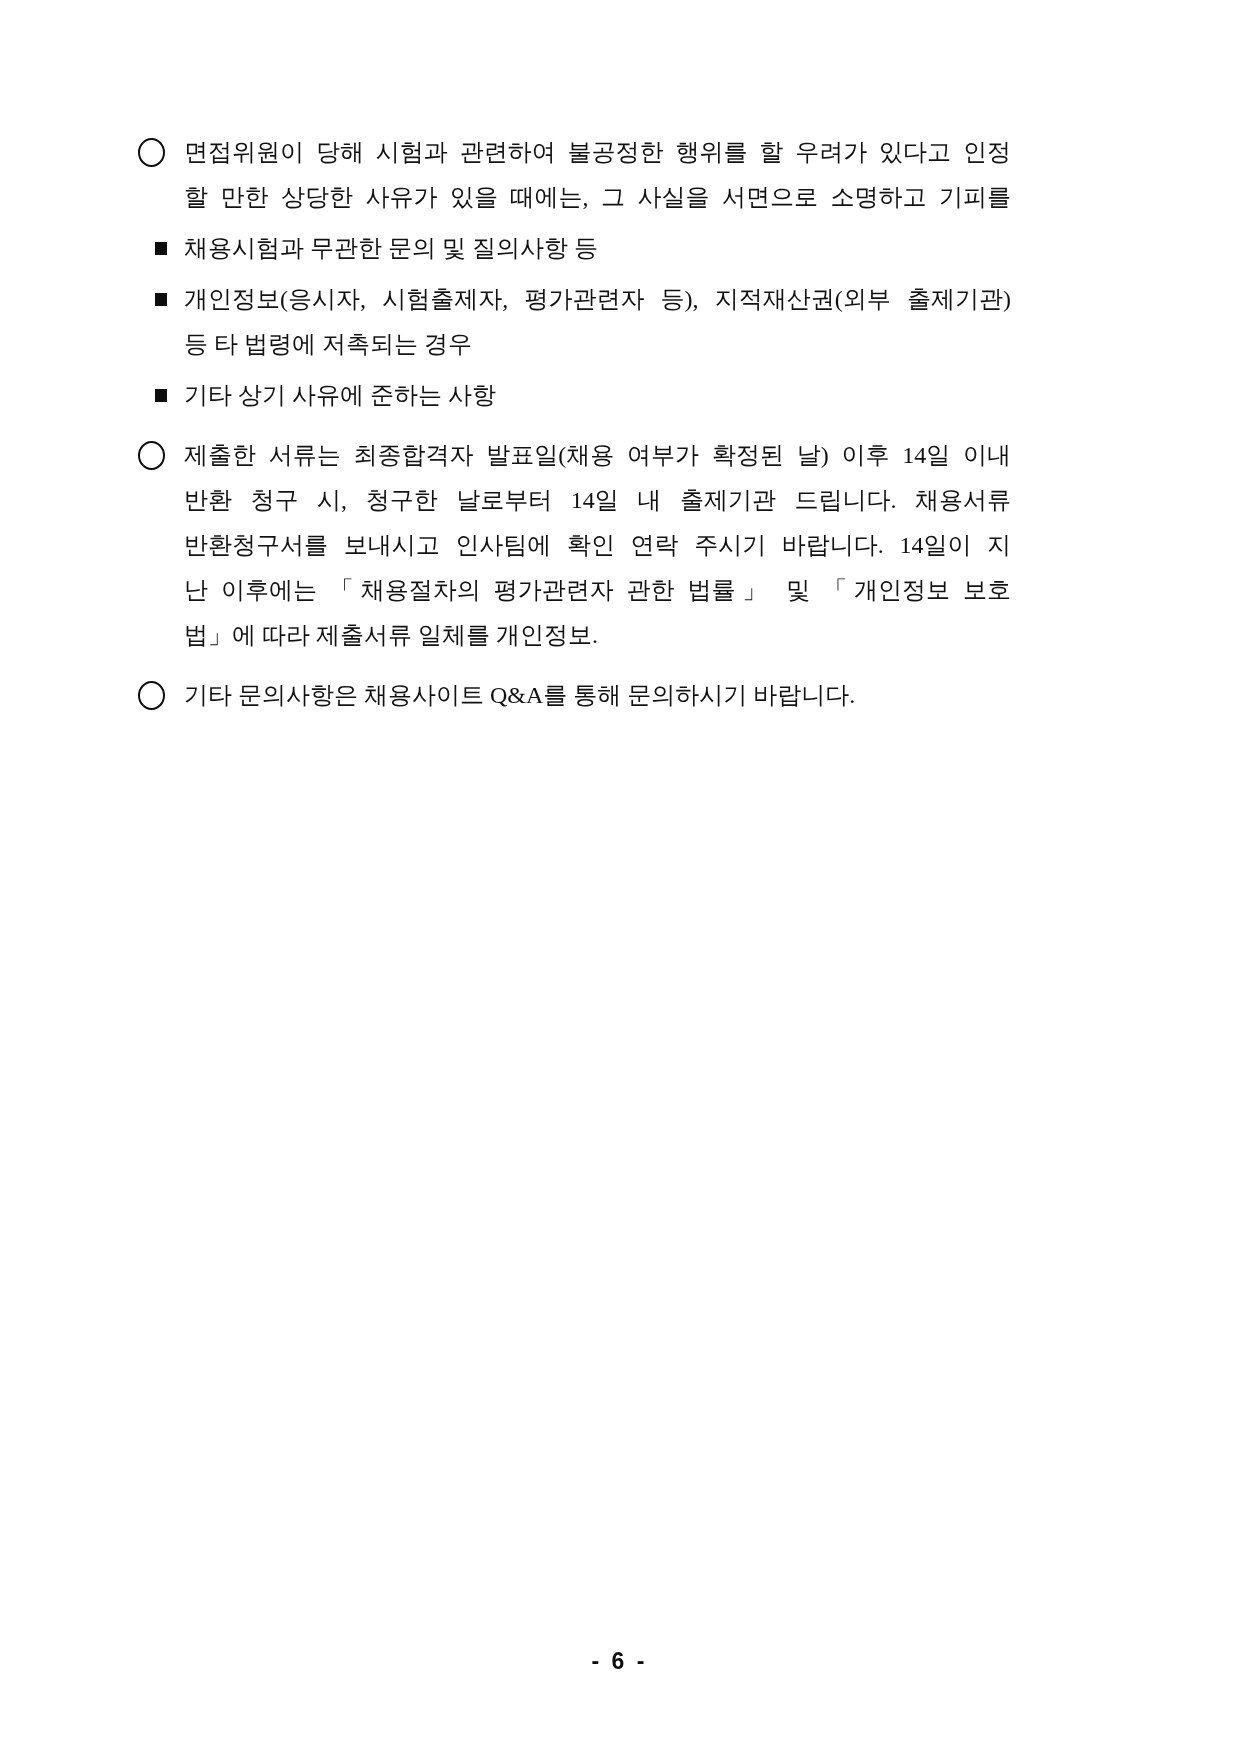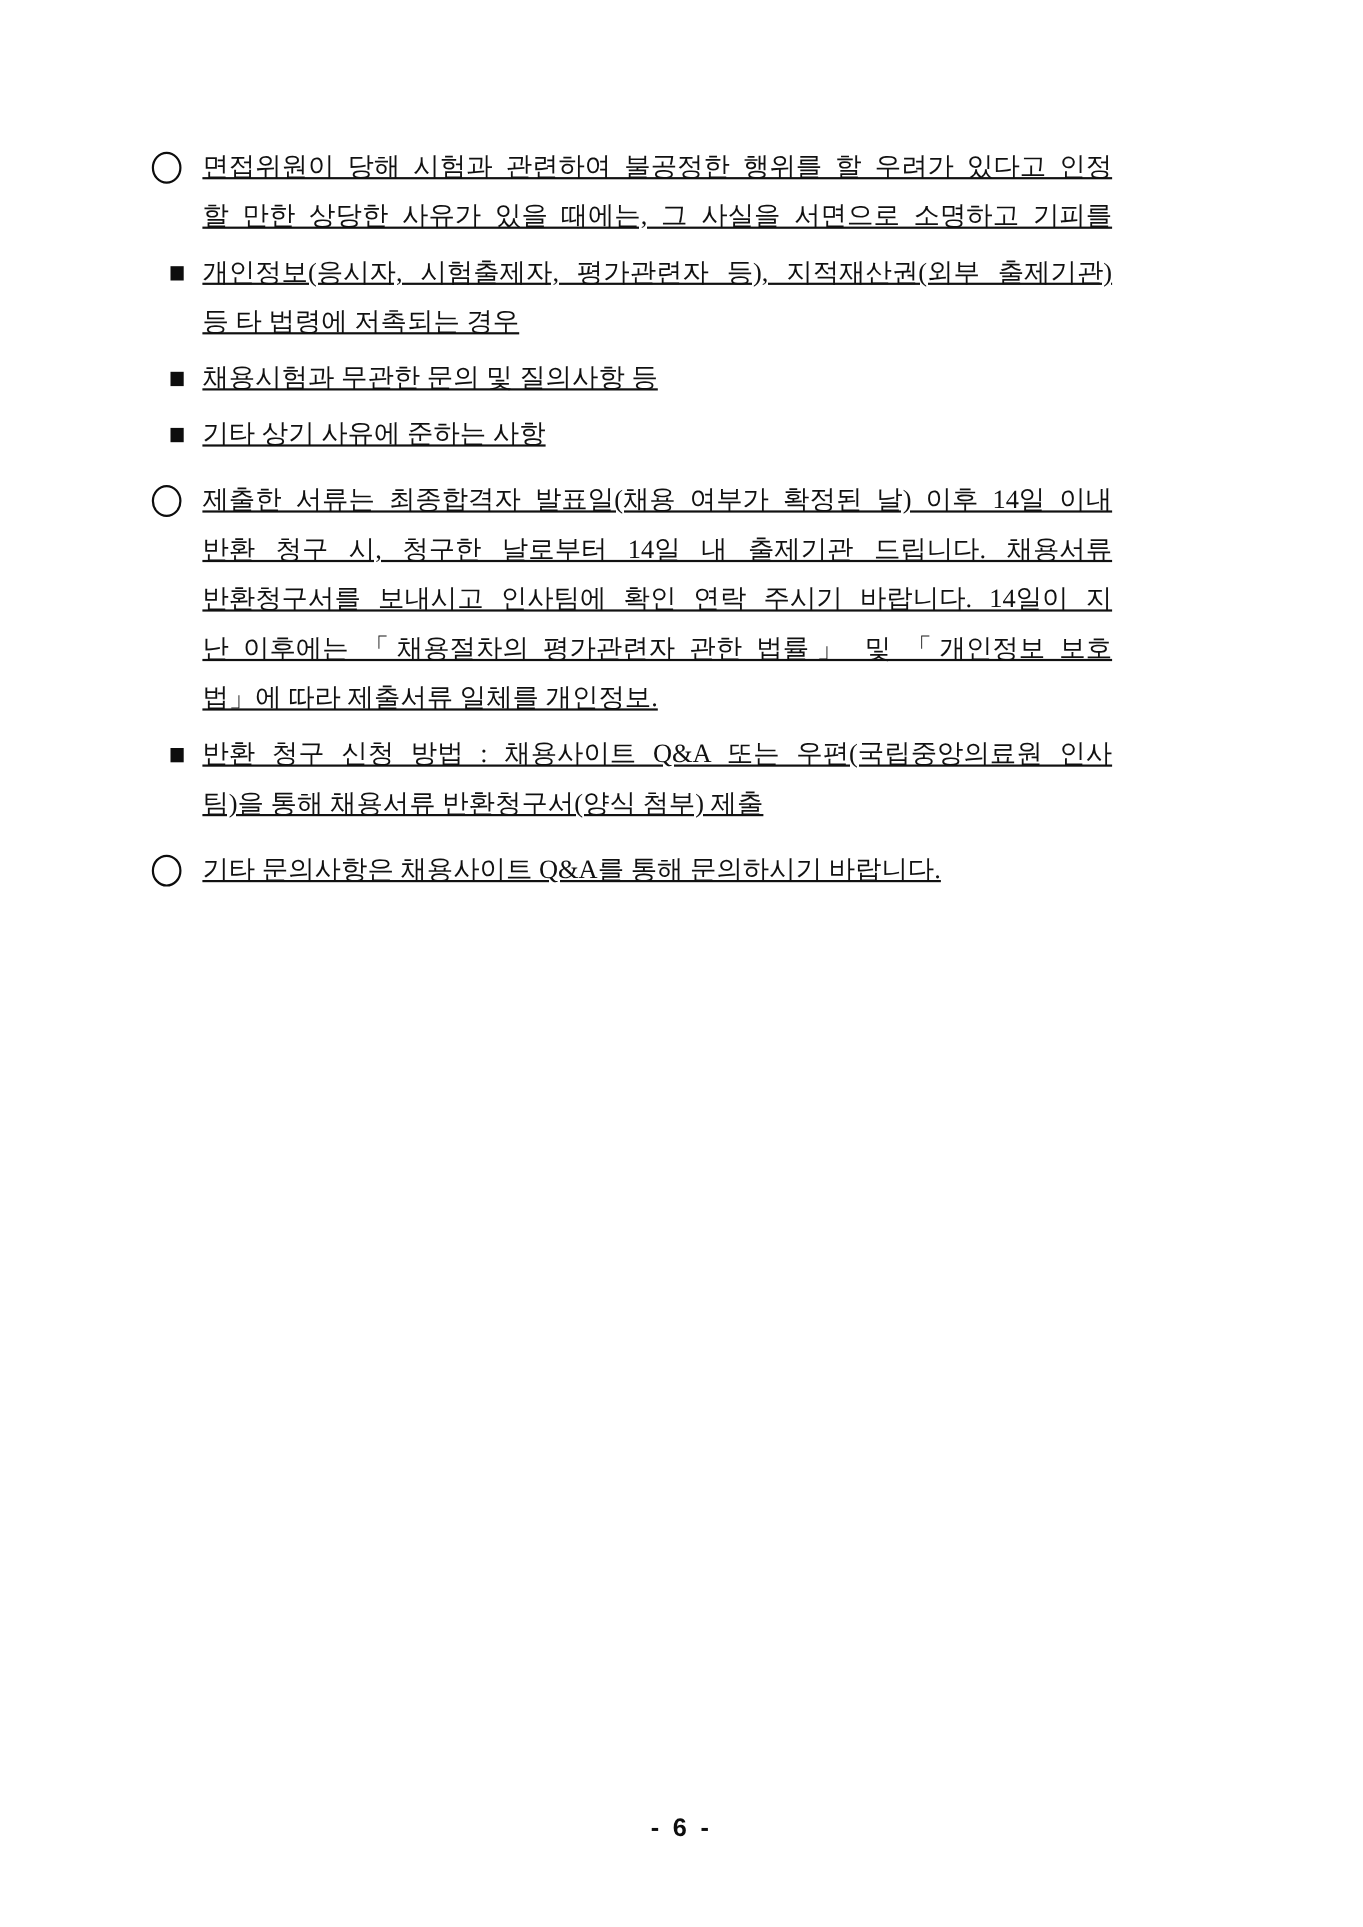--- a/index.html
+++ b/index.html
@@ -19,21 +19,20 @@
     position: absolute;
     top: 130px;
     left: 0;
     right: 0;
   }
   .item {
     display: flex;
     align-items: flex-start;
     margin-left: 138px;
     margin-right: 228px;
-    text-decoration: underline;
   }
   .item.sub {
     margin-left: 155px;
   }
   .item.sub.indent2 {
     margin-left: 183px;
   }
   .mt-para { margin-top: 15px; }
   .mt-sub  { margin-top: 6px; }
 
@@ -101,31 +100,31 @@
       <div class="line just">할 만한 상당한 사유가 있을 때에는, 그 사실을 서면으로 소명하고 기피를</div>
     </div>
   </div>
 
 
   <div class="item sub mt-sub">
     <div class="marker-box">
       <div class="square-marker"></div>
     </div>
     <div class="content">
-      <div class="line just">개인정보(응시자, 시험출제자, 평가관련자 등), 지적재산권(외부 출제기관)</div>
-      <div class="line">등 타 법령에 저촉되는 경우</div>
+      <div class="line">채용시험과 무관한 문의 및 질의사항 등</div>
     </div>
   </div>
 
   <div class="item sub mt-sub">
     <div class="marker-box">
       <div class="square-marker"></div>
     </div>
     <div class="content">
-      <div class="line">채용시험과 무관한 문의 및 질의사항 등</div>
+      <div class="line just">개인정보(응시자, 시험출제자, 평가관련자 등), 지적재산권(외부 출제기관)</div>
+      <div class="line">등 타 법령에 저촉되는 경우</div>
     </div>
   </div>
 
   <div class="item sub mt-sub">
     <div class="marker-box">
       <div class="square-marker"></div>
     </div>
     <div class="content">
       <div class="line">기타 상기 사유에 준하는 사항</div>
     </div>
@@ -137,29 +136,20 @@
     </div>
     <div class="content">
       <div class="line just">제출한 서류는 최종합격자 발표일(채용 여부가 확정된 날) 이후 14일 이내</div>
       <div class="line just">반환 청구 시, 청구한 날로부터 14일 내 출제기관 드립니다. 채용서류</div>
       <div class="line just">반환청구서를 보내시고 인사팀에 확인 연락 주시기 바랍니다. 14일이 지</div>
       <div class="line just">난 이후에는 「채용절차의 평가관련자 관한 법률」 및 「개인정보 보호</div>
       <div class="line">법」에 따라 제출서류 일체를 개인정보.</div>
     </div>
   </div>
 
-  <div class="item sub mt-sub">
-    <div class="marker-box">
-      <div class="square-marker"></div>
-    </div>
-    <div class="content">
-      <div class="line just">반환 청구 신청 방법 : 채용사이트 Q&amp;A 또는 우편(국립중앙의료원 인사</div>
-      <div class="line">팀)을 통해 채용서류 반환청구서(양식 첨부) 제출</div>
-    </div>
-  </div>
 
 
   <div class="item main mt-para">
     <div class="marker-box">
       <div class="circle-marker"></div>
     </div>
     <div class="content">
       <div class="line">기타 문의사항은 채용사이트 Q&amp;A를 통해 문의하시기 바랍니다.</div>
     </div>
   </div>

